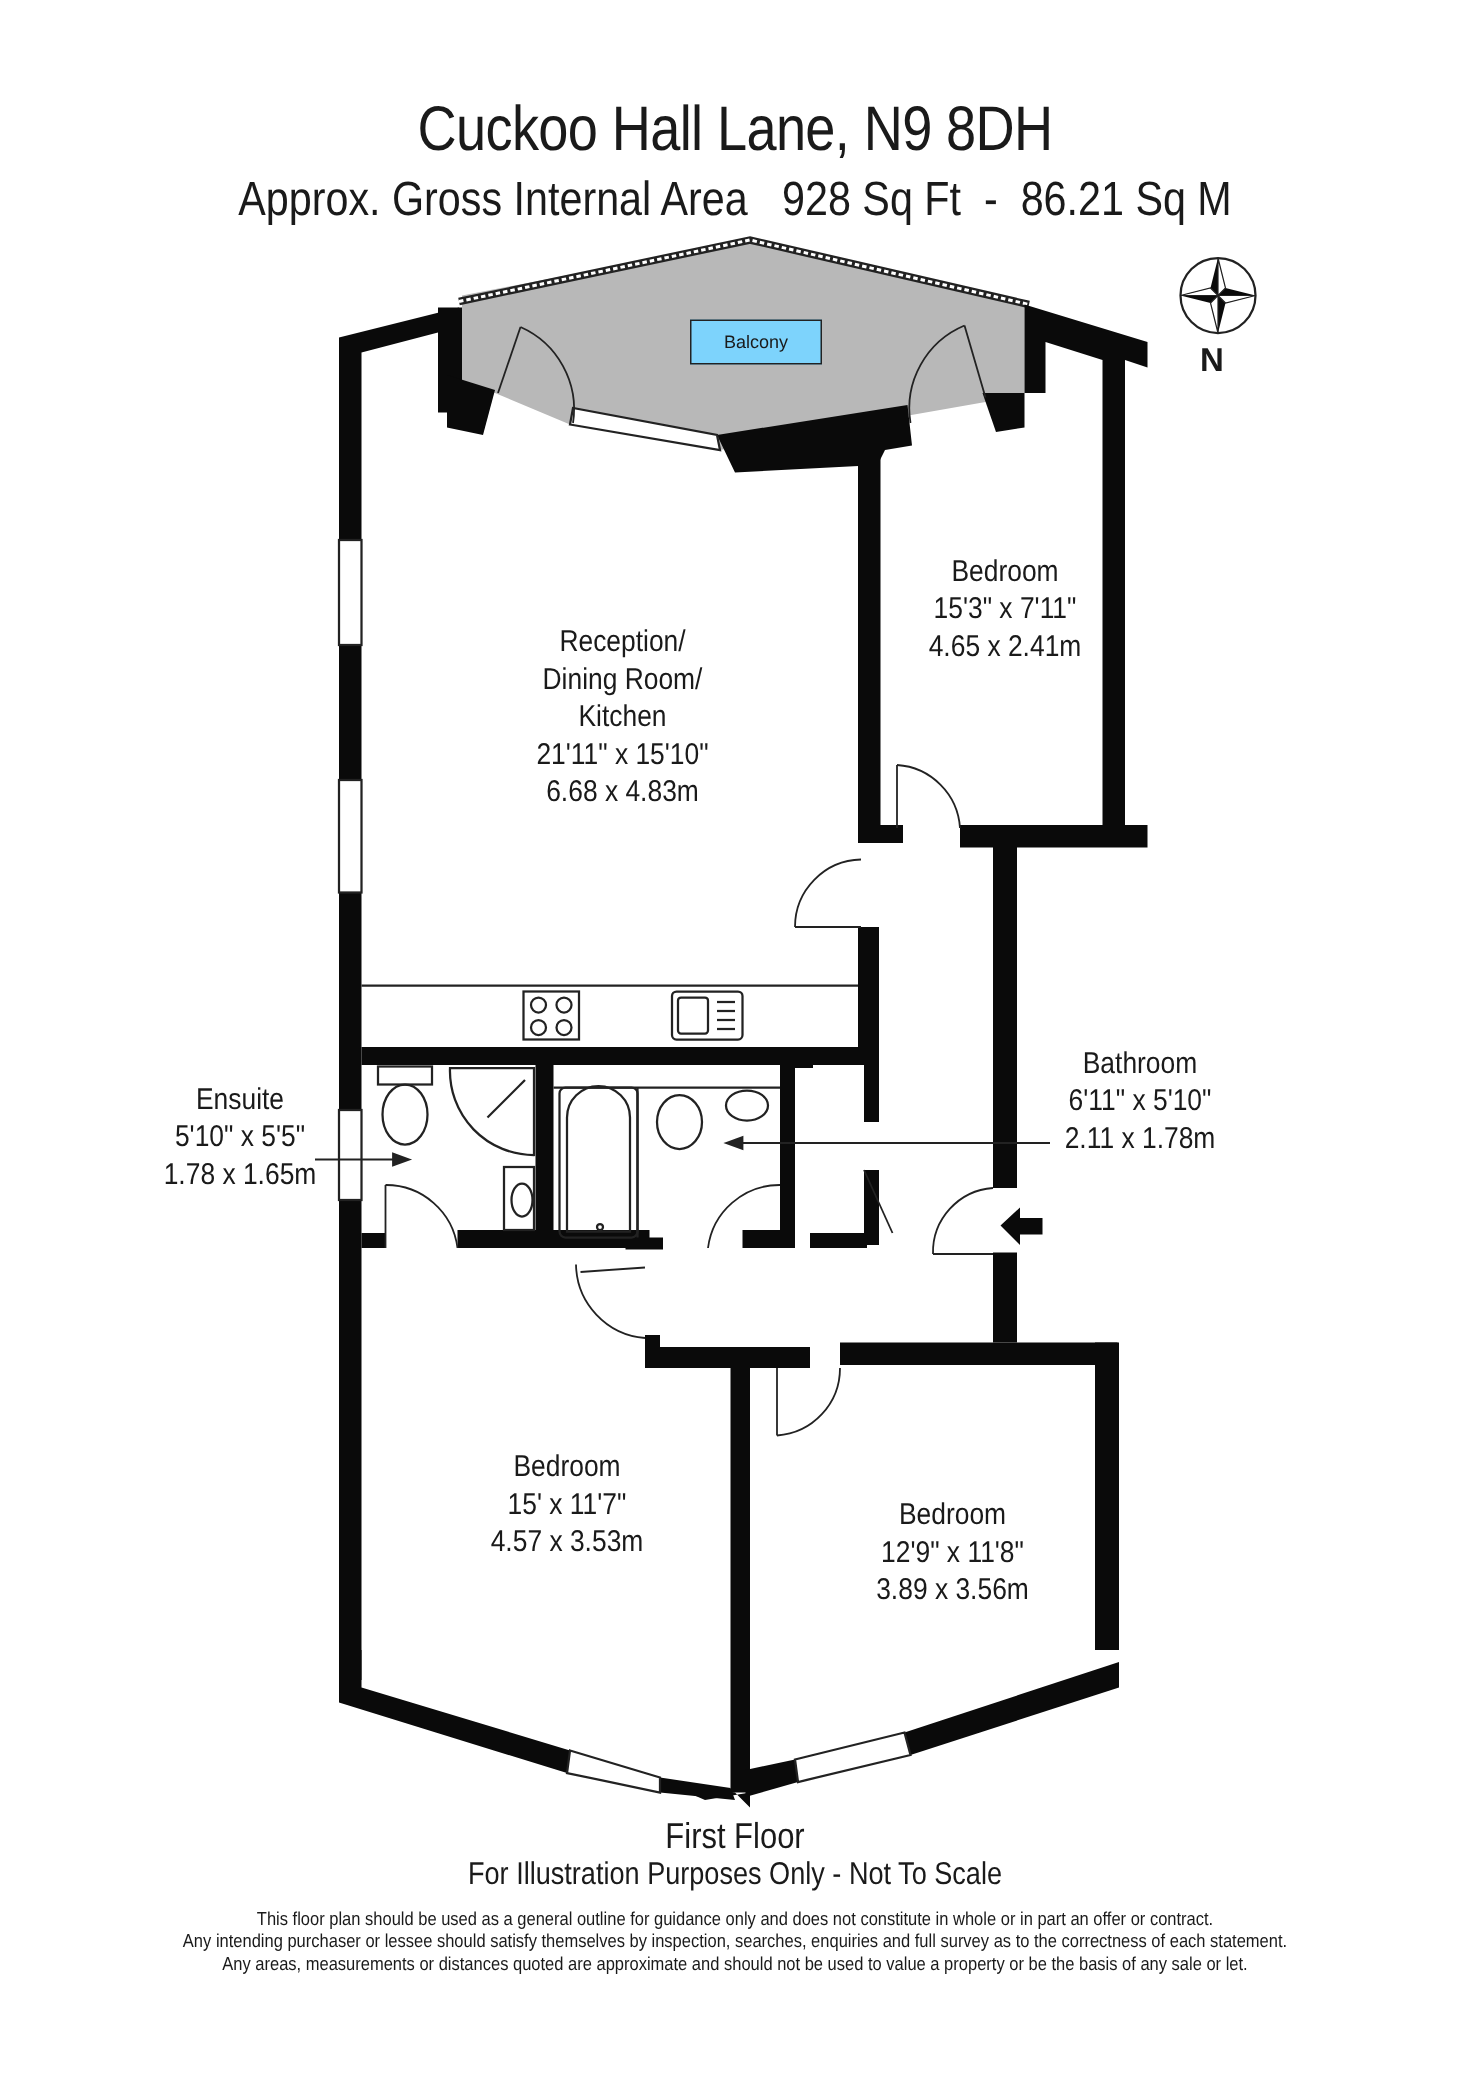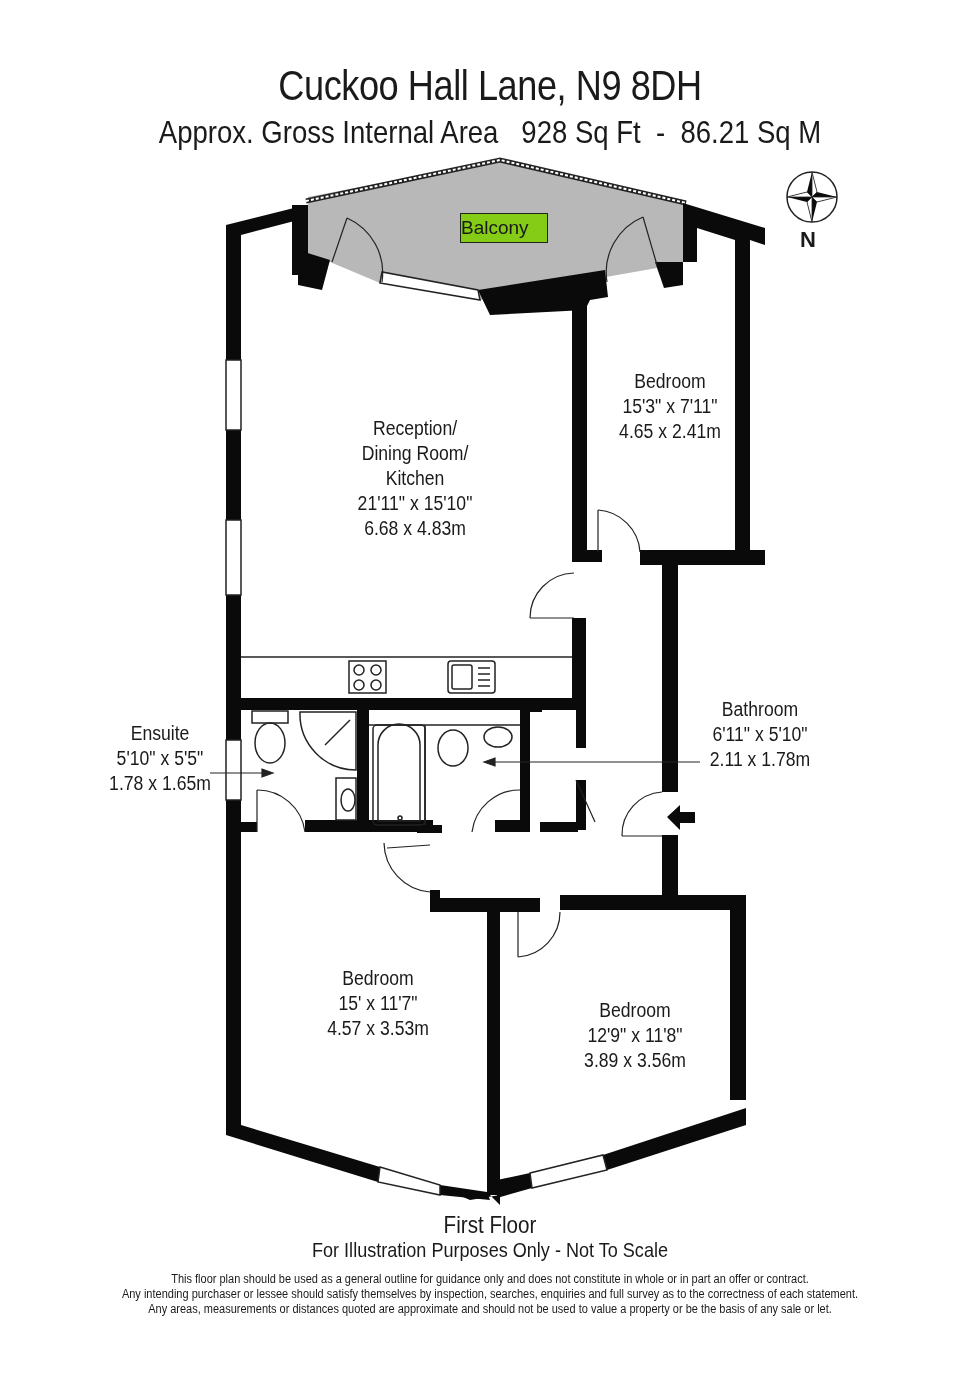--- a/index.html
+++ b/index.html
@@ -6,22 +6,22 @@
     body { width: 980px; height: 1385px; position: relative; overflow: hidden;
            font-family: "Liberation Sans", sans-serif; color: #1a1a1a; }
     .title { position: absolute; left: 0; width: 980px; text-align: center;
              font-family: "Liberation Sans", sans-serif; transform: scaleX(0.86); transform-origin: 490px 0; }
     #t-address { top: 62px; font-size: 42px; letter-spacing: -0.5px; }
     #t-area { top: 114px; font-size: 32px; white-space: pre; }
     #plan { position: absolute; left: 0; top: 0; width: 980px; height: 1385px; }
     .room-label { position: absolute; text-align: center; font-size: 20px; line-height: 25px;
                   transform: scaleX(0.88); white-space: nowrap; }
     .balcony-label { position: absolute; left: 460px; top: 213px; width: 86px; height: 28px;
-                     border: 1px solid #222; background: #84cc16; font-size: 19px; line-height: 28px;
-                     }
+                     border: 1px solid #222; background: #7dd3fc; font-size: 12px; line-height: 28px;
+                     text-align: center; }
     .footer { position: absolute; left: 0; width: 980px; text-align: center; }
     #f-floor { top: 1211px; font-size: 24px; transform: scaleX(0.86); }
     #f-illus { top: 1238px; font-size: 21px; transform: scaleX(0.86); }
     .disclaimer { position: absolute; left: 0; width: 980px; text-align: center; font-size: 12.5px;
                   line-height: 15px; transform: scaleX(0.88); }
     #d1 { top: 1272px; } #d2 { top: 1287px; } #d3 { top: 1302px; }
     .compass-n { position: absolute; left: 800px; top: 227px; font-size: 22px; font-weight: bold; }
   </style>
 </head>
 <body>

